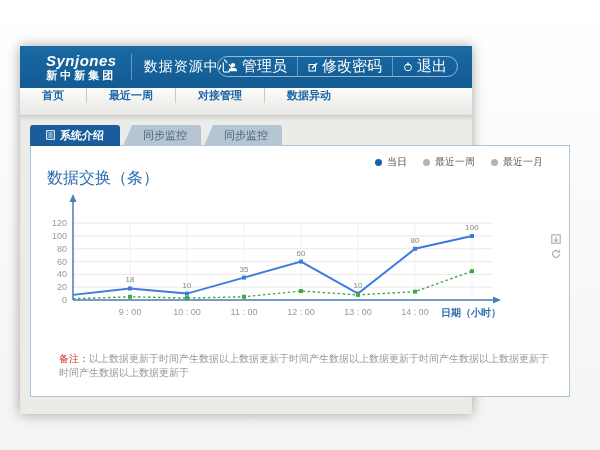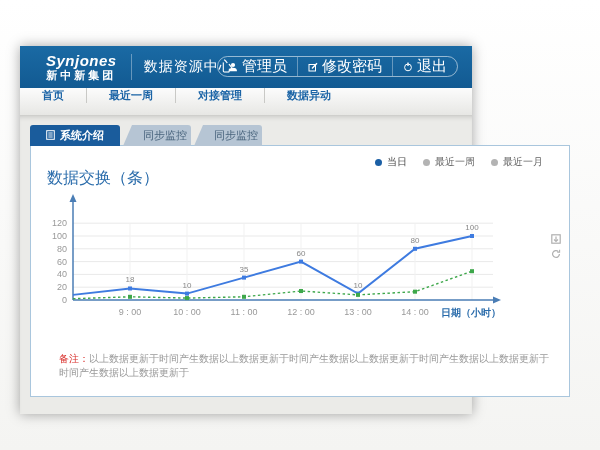--- a/index.html
+++ b/index.html
@@ -32,21 +32,21 @@
   .nav-item + .nav-item { border-left:1px solid #c9c9c6; }
 
   
   .content { position:relative; height:297px; background:#ebebe8;
     box-shadow:inset 0 4px 5px -3px rgba(0,0,0,.15); }
   .tabs { position:absolute; left:10px; top:8px; display:flex; align-items:flex-end; height:22px; z-index:2; }
   .tab { height:21px; display:flex; align-items:center; gap:5px; padding:0 16px;
     font-size:11px; cursor:pointer; border-radius:3px 3px 0 0; }
   .tab.active { background:#1a5c9c; color:#fff; font-weight:bold; }
   .tab.inactive { background:#b6c5d4; color:#4a657e; margin-left:3px;
-    clip-path:polygon(9px 0, 100% 0, 100% 100%, 0 100%); padding:0 4px 0 20px; }
+    clip-path:polygon(9px 0, 100% 0, 100% 100%, 0 100%); padding:0 14px 0 20px; }
   .panel { position:absolute; left:10px; top:29px; width:540px; height:252px;
     background:#fff; border:1px solid #a9c6dd; }
 
   
   .range-row { position:absolute; top:9px; right:26px; display:flex; gap:16px; }
   .range-opt { display:flex; align-items:center; gap:5px; cursor:pointer; }
   .range-dot { width:7px; height:7px; border-radius:50%; background:#b3b3b3; }
   .range-opt.sel .range-dot { background:#1b5fa5; }
   .range-lbl { font-size:10px; color:#666;text-align:center; }
   .range-opt.sel .range-lbl { color:#444; }

